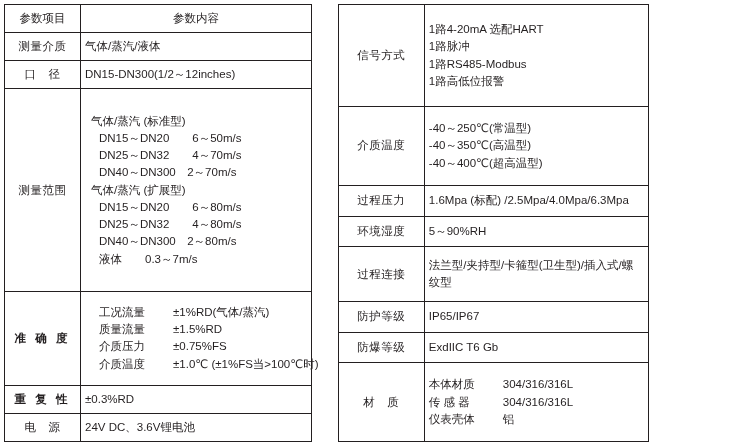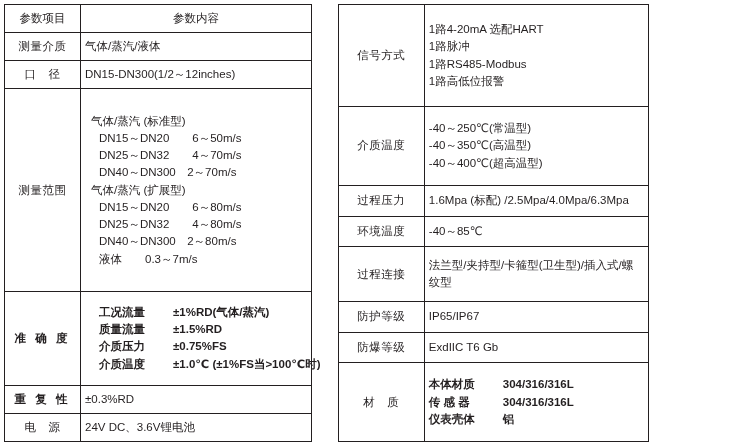--- a/index.html
+++ b/index.html
@@ -68,21 +68,20 @@
   }
   .cell-lines div {
     white-space: nowrap;
   }
   .ind {
     padding-left: 14px;
   }
   .kv {
     display: flex;
     white-space: nowrap;
-    font-weight: bold;
   }
   .kv .k {
     display: inline-block;
     min-width: 74px;
   }
   .kv .v {
     display: inline-block;
   }
   .pad-l-s { padding-left: 6px; }
 </style>
@@ -179,22 +178,22 @@
             <div>-40～250℃(常温型)</div>
             <div>-40～350℃(高温型)</div>
             <div>-40～400℃(超高温型)</div>
           </td>
         </tr>
         <tr>
           <td class="lbl">过程压力</td>
           <td class="val">1.6Mpa (标配) /2.5Mpa/4.0Mpa/6.3Mpa</td>
         </tr>
         <tr>
-          <td class="lbl">环境温度</td>
-          <td class="val">-40～85℃</td>
+          <td class="lbl">环境湿度</td>
+          <td class="val">5～90%RH</td>
         </tr>
         <tr>
           <td class="lbl">过程连接</td>
           <td class="val">法兰型/夹持型/卡箍型(卫生型)/插入式/螺纹型</td>
         </tr>
         <tr>
           <td class="lbl">防护等级</td>
           <td class="val">IP65/IP67</td>
         </tr>
         <tr>

